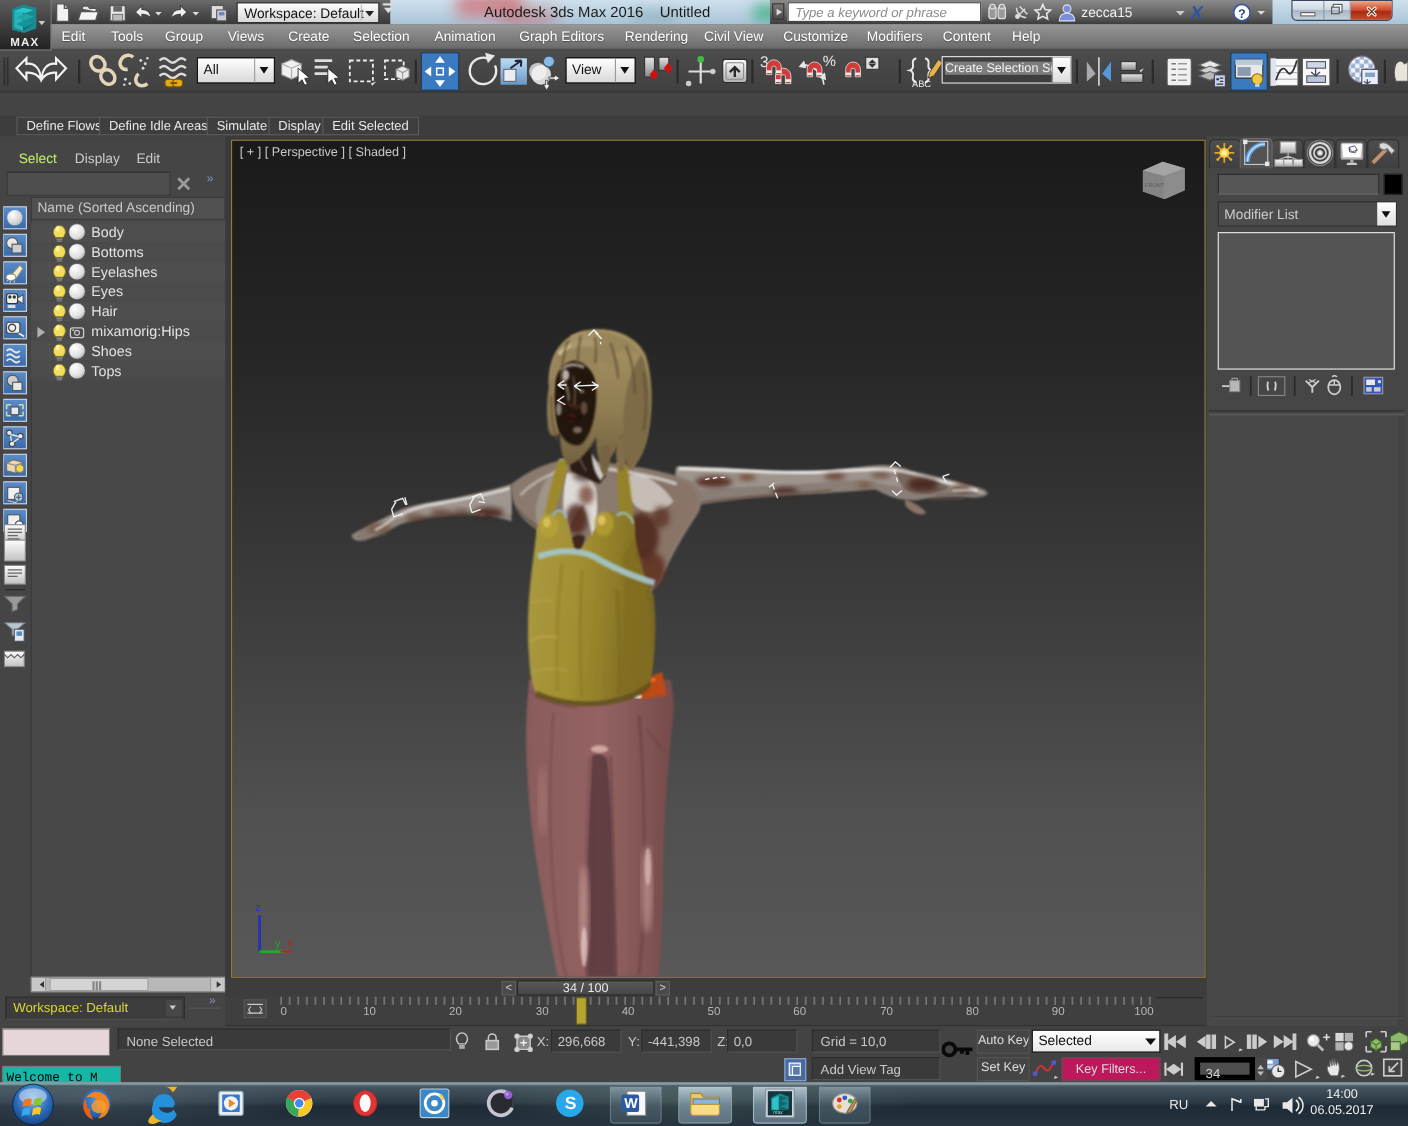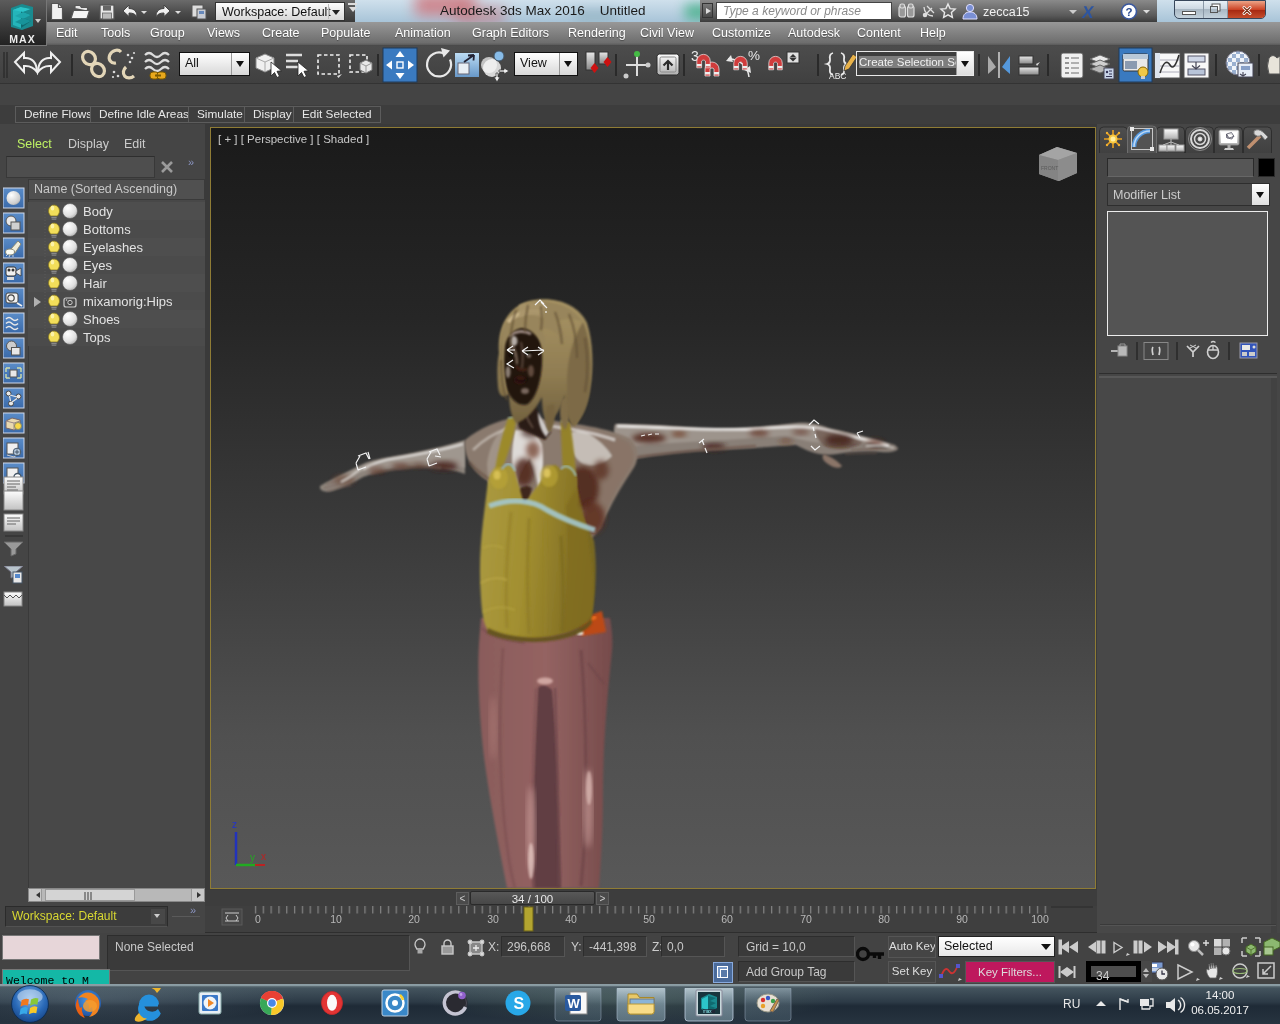--- a/index.html
+++ b/index.html
@@ -153,27 +153,27 @@
         <path d="M4 2 L10 8 M10 2 L4 8" transform="translate(3,1.5)" stroke="#fff" stroke-width="3" stroke-linecap="round"></path>
         <path d="M4 2 L10 8 M10 2 L4 8" transform="translate(3,1.5)" stroke="#742e14" stroke-width="1.2" stroke-linecap="round"></path>
       </svg>
   </div>
   <div class="abs" id="menubar">
     <div class="menu-item" style="left:56px">Edit</div>
     <div class="menu-item" style="left:101px">Tools</div>
     <div class="menu-item" style="left:150px">Group</div>
     <div class="menu-item" style="left:207px">Views</div>
     <div class="menu-item" style="left:262px">Create</div>
-    <div class="menu-item" style="left:321px">Populate</div>
+    <div class="menu-item" style="left:321px">Selection</div>
     <div class="menu-item" style="left:395px">Animation</div>
     <div class="menu-item" style="left:472px">Graph Editors</div>
     <div class="menu-item" style="left:568px">Rendering</div>
     <div class="menu-item" style="left:640px">Civil View</div>
     <div class="menu-item" style="left:712px">Customize</div>
-    <div class="menu-item" style="left:788px">Autodesk</div>
+    <div class="menu-item" style="left:788px">Modifiers</div>
     <div class="menu-item" style="left:857px">Content</div>
     <div class="menu-item" style="left:920px">Help</div>
   </div>
   <div class="abs" id="maxbtn">
     <svg class="abs" style="left:7px;top:2px" width="30" height="30" viewBox="0 0 30 30">
       <path d="M4 6 L15 2 L26 5 L26 24 L15 28 L4 25 Z" fill="#1a8a8f"></path>
       <path d="M6 8 L14 5 L14 26 L6 23 Z" fill="#25b5ba"></path>
       <path d="M14 5 L24 7 L16 10 L24 13 L16 16 L24 19 L14 26 Z" fill="#0f6a70"></path>
       <path d="M6 8 L14 5 L24 7 L16 10 Z" fill="#2cc4c9"></path>
       <path d="M8 14 L16 10 L24 13 L16 17 Z" fill="#1ea5ab"></path>
@@ -983,21 +983,21 @@
         <text x="757" y="17">90</text>
           <text x="835" y="17">100</text>
       </g>
       <rect x="319" y="1" width="9" height="24" fill="#b3a530" stroke="#6a6018"></rect>
     </svg>
   </div>
   <div class="abs" style="left:1100px;top:924px;width:176px;height:2px;background:#3a3a3a;border-bottom:1px solid #545454"></div>
   <div class="abs" id="statusbar">
 
     <div class="abs" style="left:2px;top:2px;width:98px;height:25px;background:#e7d6d9;border:1px solid #777"></div>
-    <div class="sunken" style="left:107px;top:2px;width:303px;height:36px;padding:4px 0 0 7px">None Selected</div>
+    <div class="sunken" style="left:107px;top:2px;width:303px;height:20px;padding:4px 0 0 7px">None Selected</div>
     <svg class="abs" style="left:413px;top:4px" width="75" height="21" viewBox="0 0 75 21">
       <path d="M7 2 a5 5.5 0 0 1 5 5.5 c0 2.3 -1.4 3.2 -1.8 4.5 h-6.4 c-0.4 -1.3 -1.8 -2.2 -1.8 -4.5 a5 5.5 0 0 1 5 -5.5 z" fill="none" stroke="#c8c8c8" stroke-width="1.3"></path>
       <rect x="4.5" y="13" width="5" height="3.5" fill="#aaa"></rect>
       <g fill="none" stroke="#c8c8c8" stroke-width="1.4">
         <rect x="29" y="9" width="11" height="8" fill="#999"></rect>
         <path d="M31 9 v-2.5 a3.5 3.5 0 0 1 7 0 v2.5"></path>
       </g>
       <g stroke="#c8c8c8" stroke-width="1.3" fill="none">
         <rect x="57" y="5" width="12" height="12" rx="1" fill="#888"></rect>
         <path d="M60 11 h6 M63 8 v6" stroke="#eee"></path>
@@ -1059,21 +1059,21 @@
         <path d="M8 0 l8 4 v5 l-8 4 l-8 -4 v-5 z" fill="#8cb870" stroke="#446622"></path>
         <rect x="0" y="9" width="9" height="8" fill="#a8c890" stroke="#446622"></rect>
       </g>
     </svg>
 
     <div class="abs" style="left:2px;top:36px;width:108px;height:24px;background:#14b8a6;border:1px solid #777;color:#000;font-family:'Liberation Mono',monospace;font-size:11.5px;padding:4px 0 0 3px;white-space:nowrap;overflow:hidden">Welcome to M</div>
     <div class="abs" style="left:713px;top:29px;width:20px;height:21px;background:#4a6a9a;border:1px solid #88aadd">
       <div class="abs" style="left:3px;top:3px;width:11px;height:12px;border:1.5px solid #fff;background:#7a9ac8"></div>
       <div class="abs" style="left:6px;top:6px;width:8px;height:9px;border:1.5px solid #fff;background:#5a7aa8"></div>
     </div>
-    <div class="sunken" style="left:738px;top:28px;width:117px;height:21px;padding:3px 0 0 7px">Add Group Tag</div>
+    <div class="sunken" style="left:738px;top:28px;width:117px;height:21px;padding:3px 0 0 7px">Add View Tag</div>
     <div class="sbtn" style="left:888px;top:28px;width:48px;height:22px;padding-top:3px;background:#454545;border-color:#555">Set Key</div>
     <svg class="abs" style="left:938px;top:28px" width="26" height="22" viewBox="0 0 26 22">
       <path d="M3 16 q4 -12 8 -6 t8 -4" fill="none" stroke="#cc3333" stroke-width="1.8"></path>
       <rect x="1" y="13" width="4" height="4" fill="#5555cc"></rect>
         <rect x="18" y="3" width="4" height="4" fill="#5555cc"></rect>
       <path d="M20 20 l4 -1.5 l-3 -1.5 z" fill="#ccc"></path>
     </svg>
     <div class="sbtn" style="left:965px;top:28px;width:90px;height:22px;padding-top:4px;background:#be185d;border-color:#555">Key Filters...</div>
     <svg class="abs" style="left:1058px;top:28px" width="222" height="23" viewBox="0 0 222 23">
       <g fill="#ccc">

